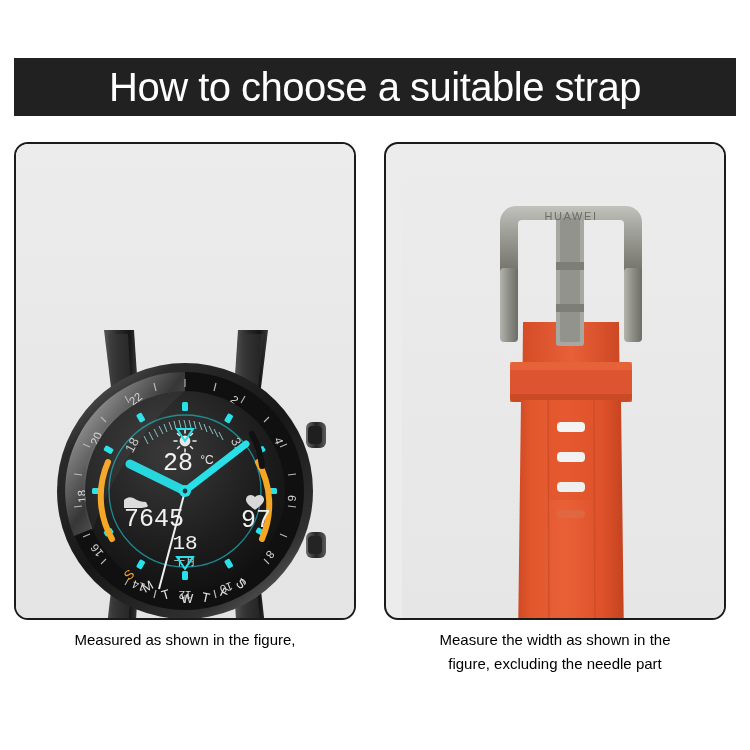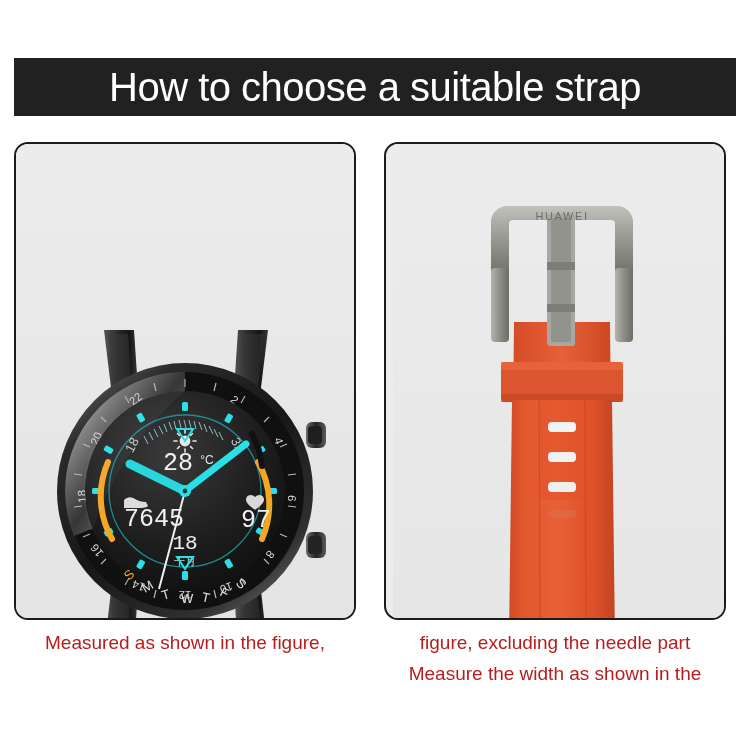--- a/index.html
+++ b/index.html
@@ -43,32 +43,32 @@
   .panel-title {
     position: absolute; left: 18px; top: 10px;
     font-size: 27px; color: #111; font-weight: 400;
   }
 
   .caption {
     position: absolute;
     width: 342px;
     top: 628px;
     text-align: center;
-    font-size: 19px;
-    color: #b91c1c;
+    font-size: 15px;
+    color: #000000;
     line-height: 1.62;
   }
   #caption-1 { left: 14px; }
   #caption-2 { left: 384px; }
 
   
   .watch-wrap { position: absolute; left: 0; top: 0; width: 338px; height: 474px; }
 
   
-  .strap-wrap { position: absolute; left: 7px; top: 0; width: 338px; height: 500px; text-decoration: underline; }
+  .strap-wrap { position: absolute; left: 16px; top: 0; width: 338px; height: 500px; text-decoration: underline; }
 </style>
 </head>
 <body>
 
 <div id="page">
 
   <div class="header-bar">
     <div class="header-title">How to choose a suitable strap</div>
   </div>
 
@@ -365,17 +365,17 @@
         <path d="M116,494 L222,494 L221,502 L117,502 Z" fill="#cb4923"></path>
       </svg>
     </div>
 
   </div>
 
   <div class="caption" id="caption-1">
     <div>Measured as shown in the figure,</div>
   </div>
   <div class="caption" id="caption-2">
+    <div>Measure the width as shown in the</div>
     <div>figure, excluding the needle part</div>
-    <div>Measure the width as shown in the</div>
   </div>
 
 </div>
 
 </body></html>

